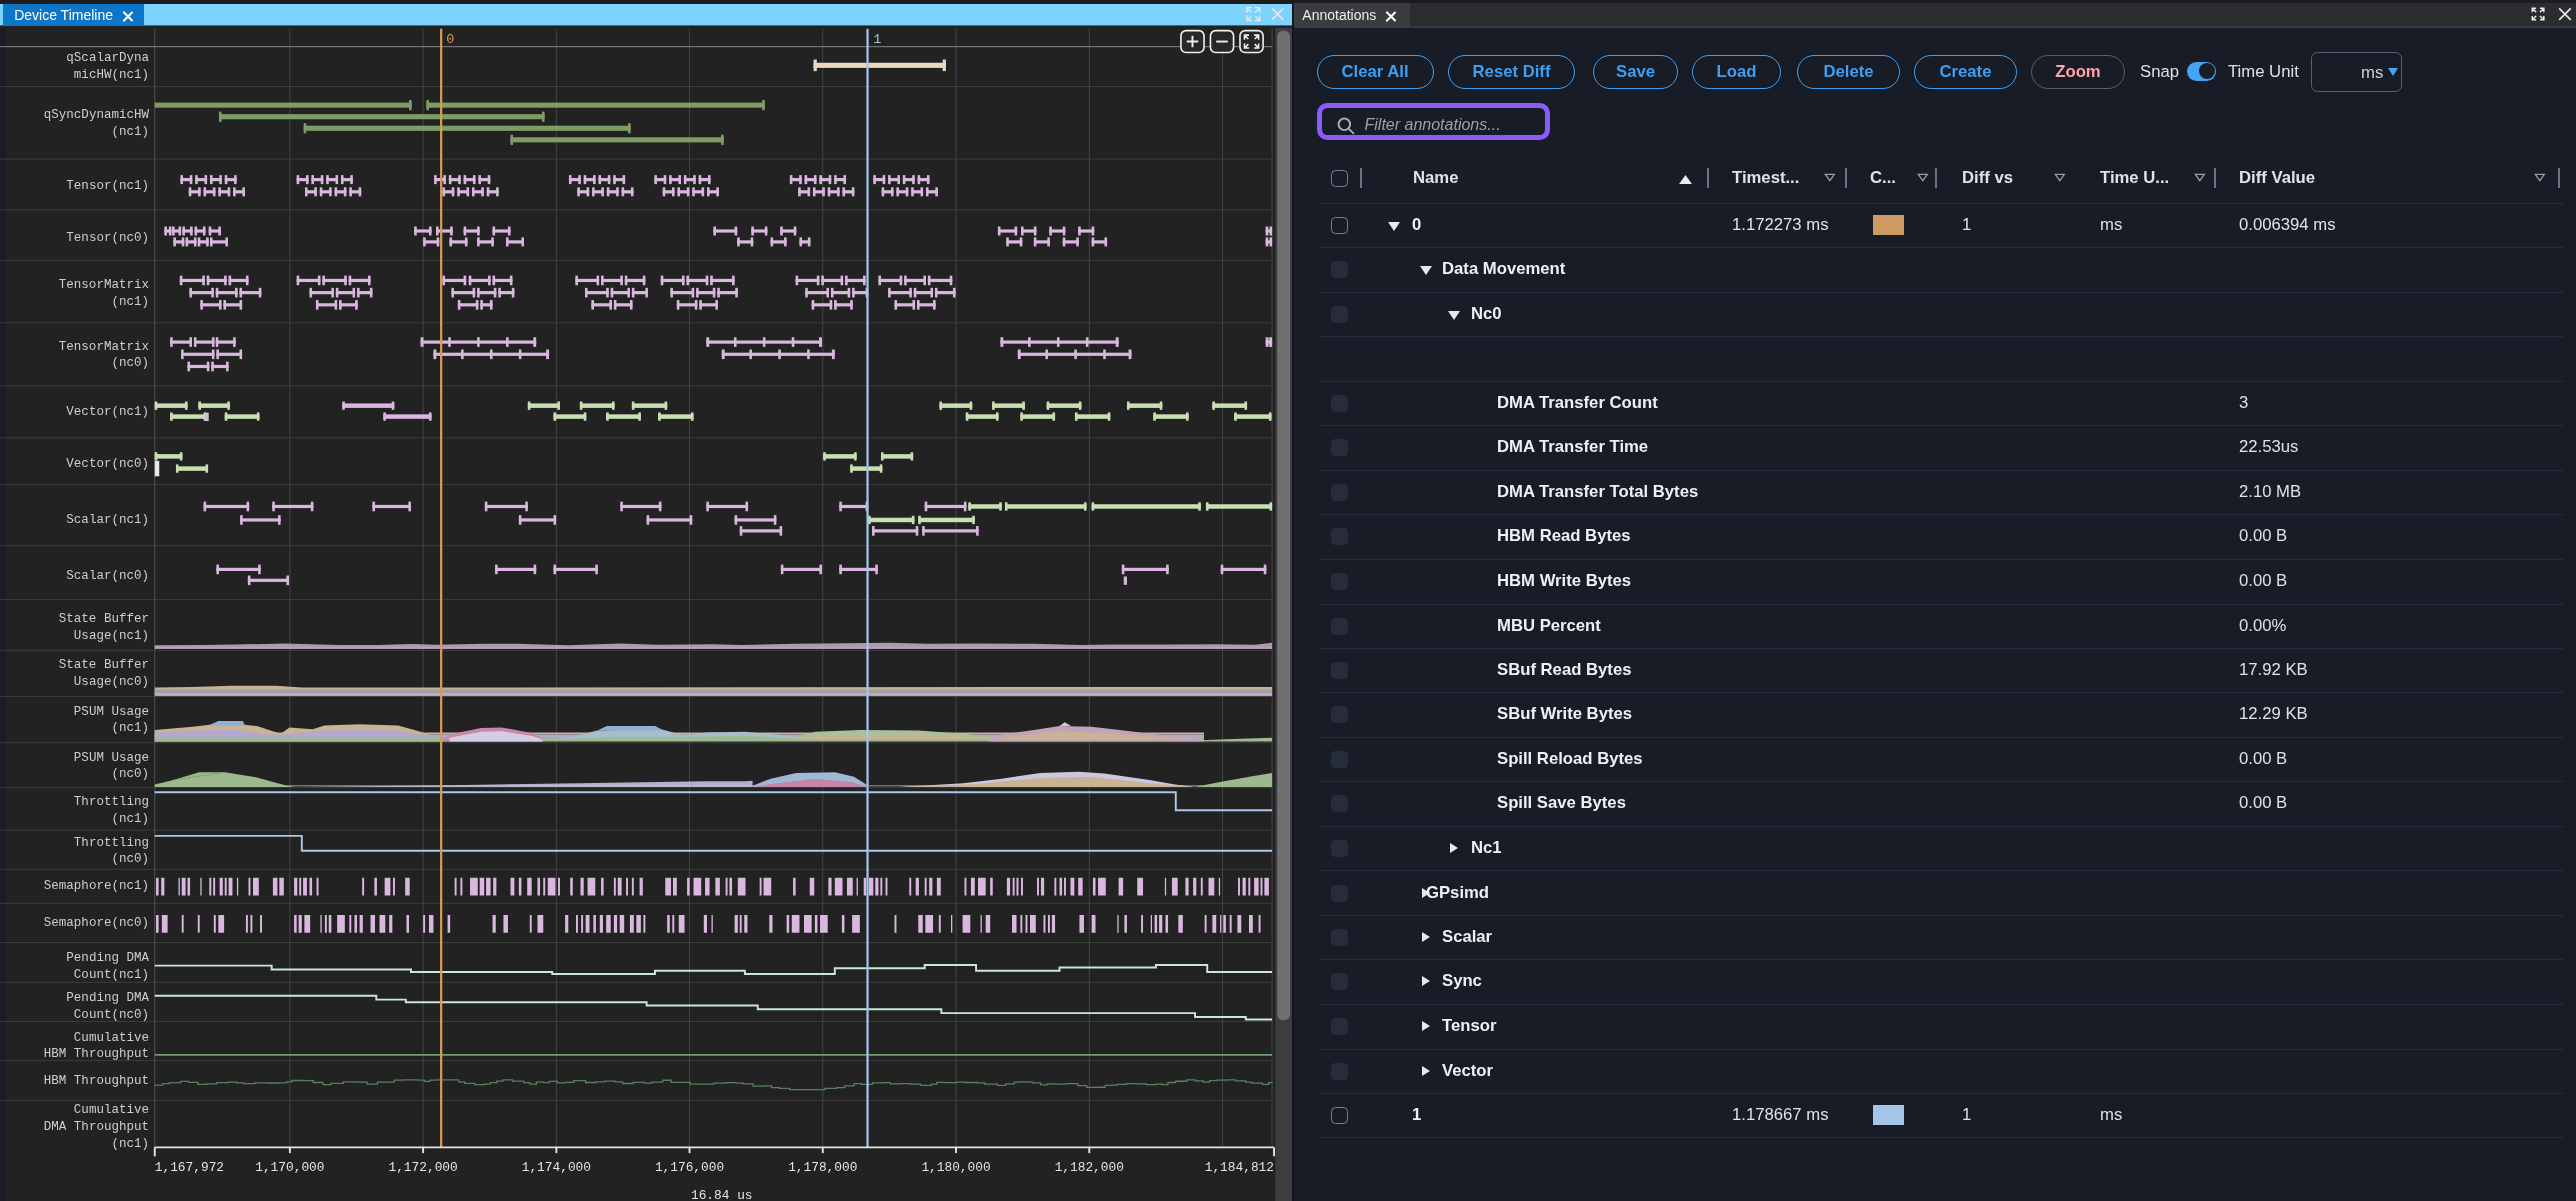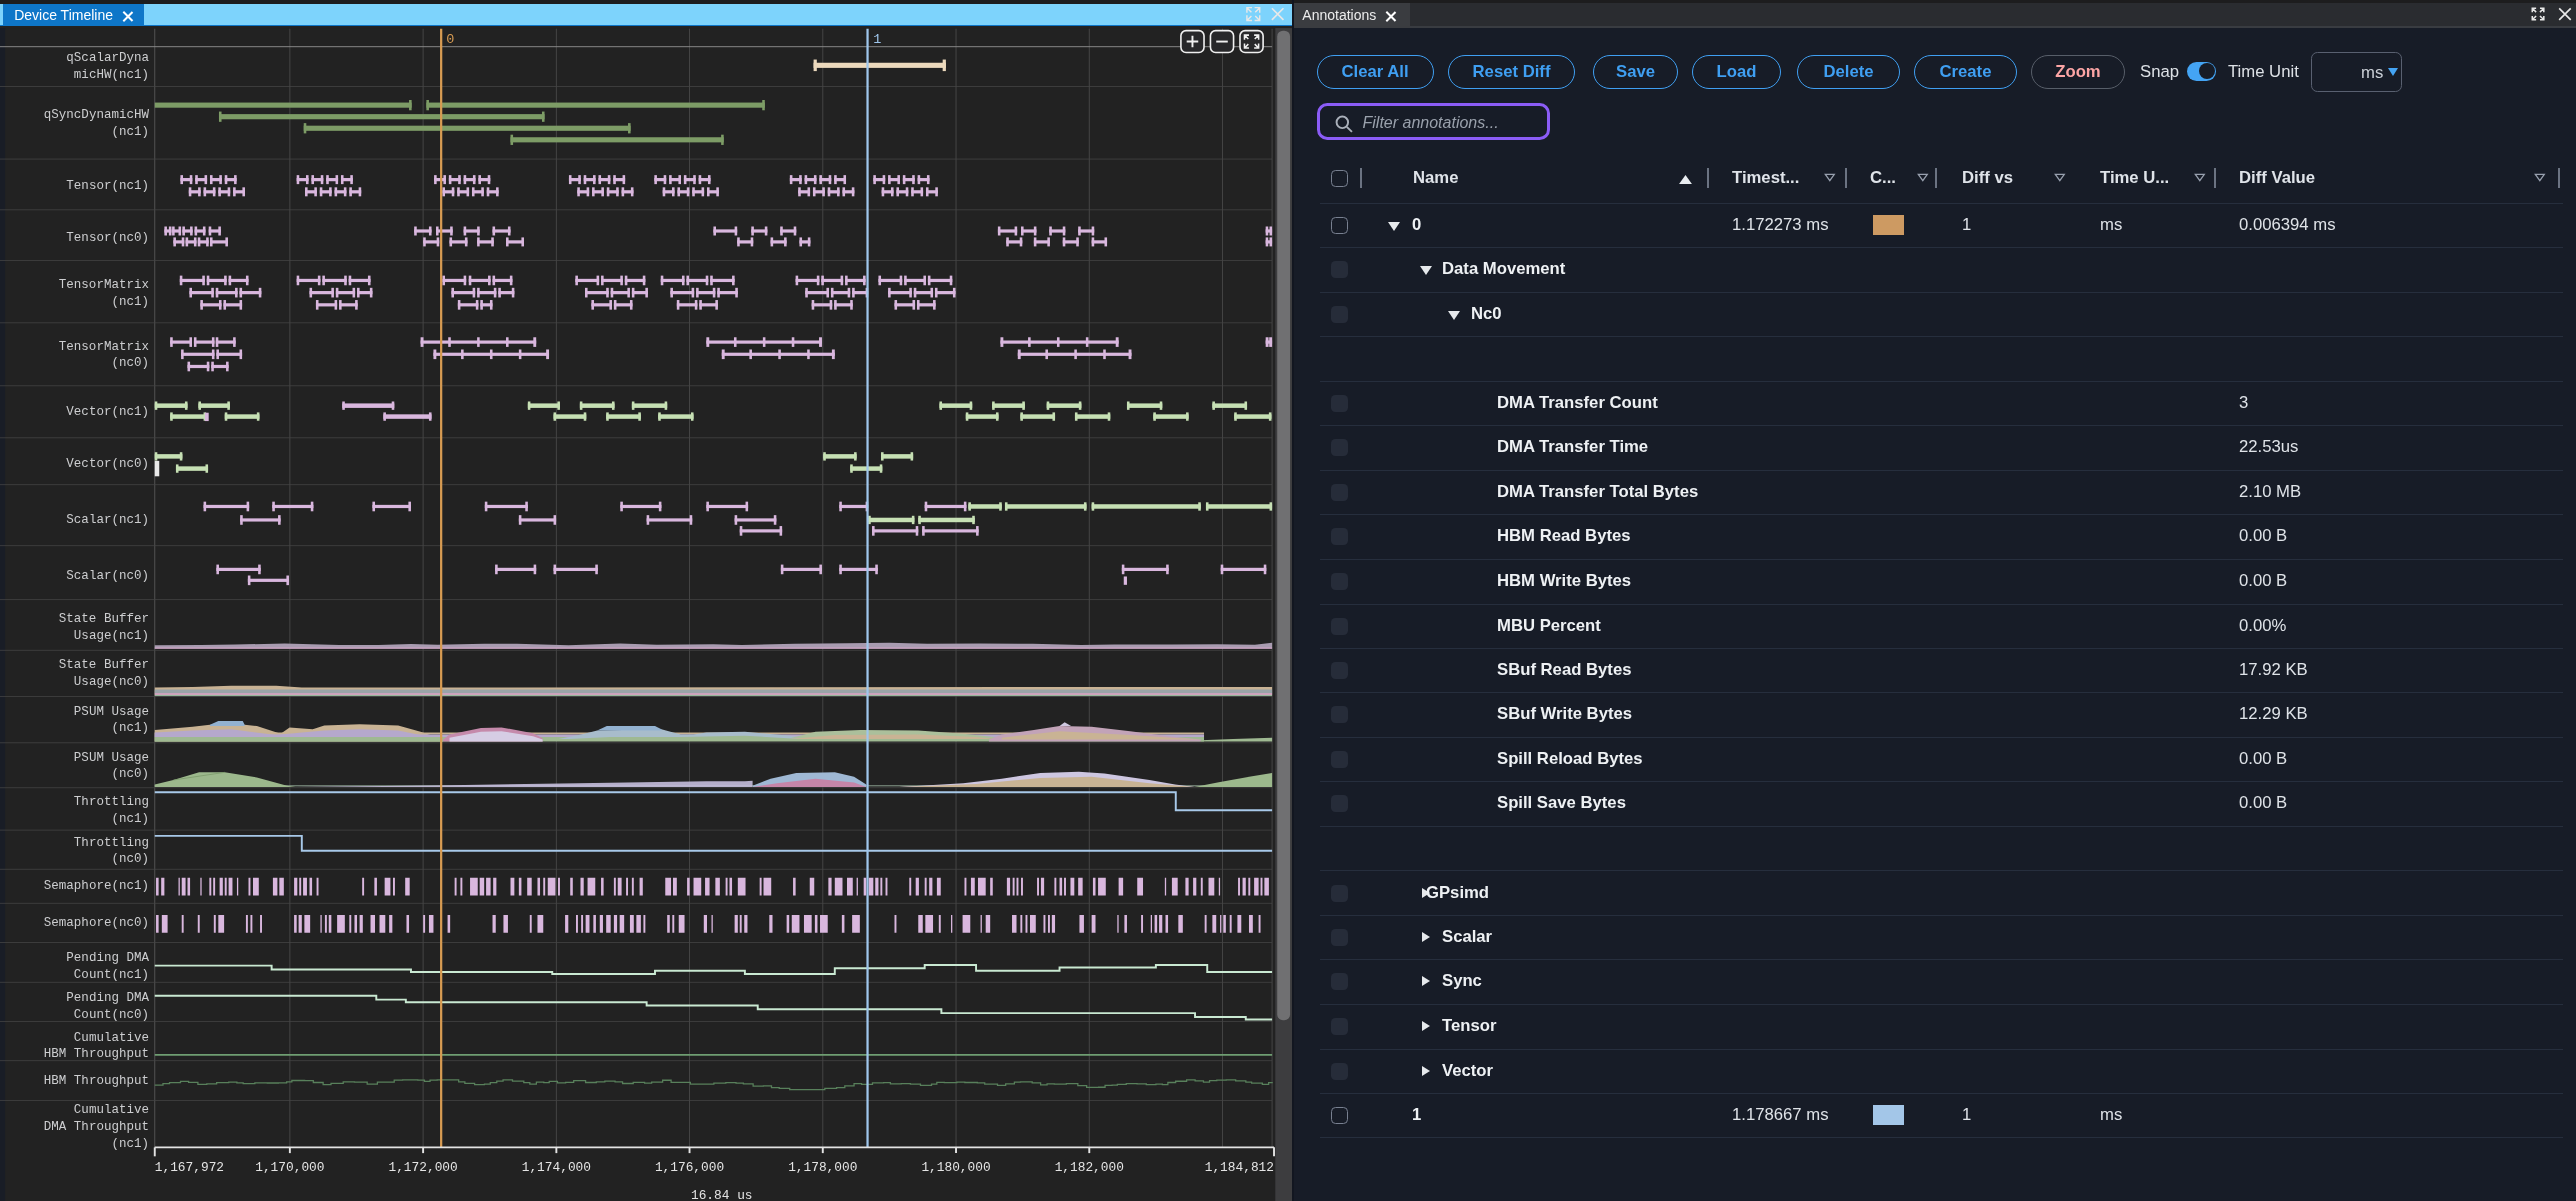--- a/index.html
+++ b/index.html
@@ -15,21 +15,21 @@
 .paneicons { position:absolute; top:7px; height:15.4px; }
 .btn { position:absolute; height:34px; border:1.6px solid #3f9ff2; border-radius:17.3px; color:#3f9ff2; font-size:16.7px; font-weight:bold; text-align:center; top:55px; }
 .btn span { display:inline-block; line-height:31px; }
 .btn.gray { border-color:#575e69; color:#fca5a5; }
 .lab { position:absolute; top:62px; color:#dde1e6; font-size:16.7px; }
 #toggle { position:absolute; left:893px; top:62px; width:29px; height:18.6px; background:#44a4f4; border-radius:9.6px; }
 #toggle .knob { position:absolute; right:1.3px; top:1.3px; width:16px; height:16px; border-radius:50%; background:#171c27; }
 #dd { position:absolute; left:1017px; top:52px; width:91px; height:40px; border:1px solid #596070; border-radius:6.4px; }
 #dd .t { position:absolute; left:49px; top:9.6px; color:#ccd1d8; font-size:16.7px; }
 #dd .c { position:absolute; left:76px; top:15.4px; width:0; height:0; border-left:5.8px solid transparent; border-right:5.8px solid transparent; border-top:8.3px solid #44a4f4; }
-#search { position:absolute; left:22.5px; top:103px; width:233px; height:37px; border:3px solid #8b5cf6; border-radius:10.3px; }
+#search { position:absolute; left:22.5px; top:103px; width:233px; height:37px; border:5px solid #8b5cf6; border-radius:10.3px; }
 #search .ph { position:absolute; left:43px; top:8.3px; color:#9aa1ac; font-size:16px; font-style:italic; }
 .hdr { position:absolute; top:168px; color:#dfe3e9; font-size:16.7px; font-weight:bold; }
 .hsep { position:absolute; top:168px; width:1.6px; height:20px; background:#6b7382; }
 .row { position:absolute; left:0; width:1282px; }
 .rsep { position:absolute; left:26px; width:1243px; height:0.6px; background:#262e3d; }
 .cbp { position:absolute; left:37px; width:17.3px; height:17.3px; border:1.3px solid #788090; border-radius:4.5px; }
 .cbc { position:absolute; left:37px; width:17.3px; height:17.3px; background:#262c39; border-radius:4.5px; }
 .tri-d { position:absolute; width:0; height:0; border-left:6.4px solid transparent; border-right:6.4px solid transparent; border-top:9px solid #e6e9ec; }
 .tri-r { position:absolute; width:0; height:0; border-top:5.8px solid transparent; border-bottom:5.8px solid transparent; border-left:8.3px solid #e6e9ec; }
 .nm { position:absolute; color:#eef1f4; font-size:16.7px; font-weight:bold; white-space:nowrap; }
@@ -1035,20 +1035,25 @@
       <div class="nm" style="left:203px;top:12.2px">Spill Reload Bytes</div>
       <div class="val" style="left:945px;top:12.2px">0.00 B</div>
     </div>
     <div class="rsep" style="top:781px"></div>
 <div class="row" style="top:781px;height:26px">
       <div class="cbc" style="top:13.5px"></div>
       <div class="nm" style="left:203px;top:12.2px">Spill Save Bytes</div>
       <div class="val" style="left:945px;top:12.2px">0.00 B</div>
     </div>
     <div class="rsep" style="top:826px"></div>
+<div class="row" style="top:826px;height:44px">
+      <div class="cbc" style="top:13.5px"></div>
+      <div class="tri-r" style="left:156px;top:16.7px"></div>
+      <div class="nm" style="left:177px;top:12.2px">Nc1</div>
+    </div>
     <div class="rsep" style="top:870px"></div>
 <div class="row" style="top:871px;height:44px">
       <div class="cbc" style="top:13.5px"></div>
       <div class="tri-r" style="left:128px;top:16.7px"></div>
       <div class="nm" style="left:132px;top:12.2px">GPsimd</div>
     </div>
     <div class="rsep" style="top:915px"></div>
 <div class="row" style="top:915px;height:44px">
       <div class="cbc" style="top:13.5px"></div>
       <div class="tri-r" style="left:128px;top:16.7px"></div>

